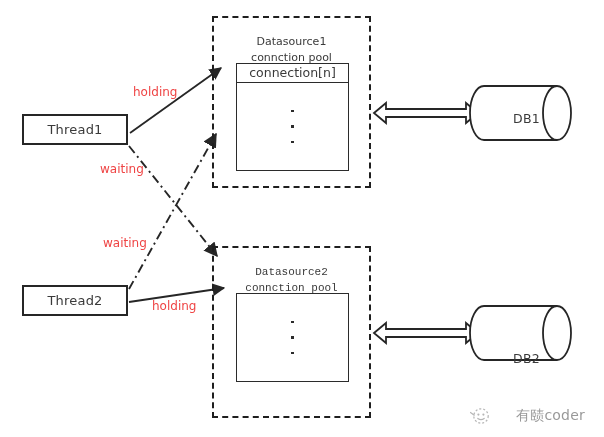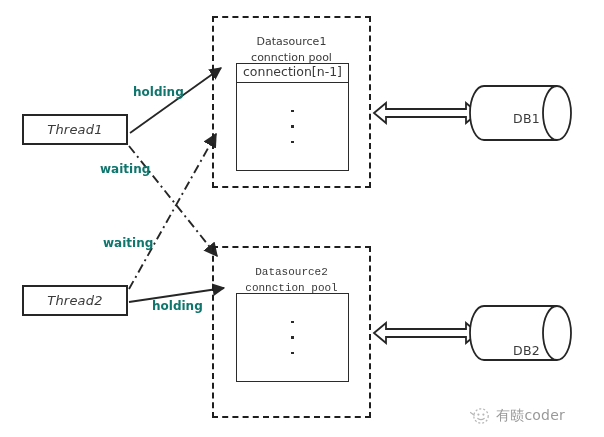--- a/index.html
+++ b/index.html
@@ -28,21 +28,20 @@
     position: absolute;
     box-sizing: border-box;
     border: 2px solid #262626;
     background: #ffffff;
     display: flex;
     align-items: center;
     justify-content: center;
     font-size: 13px;
     color: #3a3a3a;
     letter-spacing: .2px;
-    font-style: italic;
   }
   #thread1-box { left: 22px;  top: 114px; width: 106px; height: 31px; }
   #thread2-box { left: 22px;  top: 285px; width: 106px; height: 31px; }
 
   
   .ds-container {
     position: absolute;
     box-sizing: border-box;
     border: 2px dashed #1f1f1f;
     background: transparent;
@@ -102,49 +101,48 @@
   .vdot {
     width: 2.5px;
     height: 2.5px;
     background: #2b2b2b;
   }
 
   
   .edge-label {
     position: absolute;
     font-size: 12px;
-    color: #0f766e;
+    color: #ef4444;
     white-space: nowrap;
     background: transparent;
-    font-weight: bold;
   }
   #label-holding-1 { left: 133px; top: 85px; }
   #label-waiting-1 { left: 100px; top: 162px; }
   #label-waiting-2 { left: 103px; top: 236px; }
   #label-holding-2 { left: 152px; top: 299px; }
 
   
   .db-label {
     position: absolute;
     font-size: 12.5px;
     color: #3a3a3a;
     letter-spacing: .3px;
     margin-left: 16px;
   }
   #db1-label { left: 497px; top: 111px; }
-  #db2-label { left: 497px; top: 343px; }
+  #db2-label { left: 497px; top: 351px; }
 
   
   #watermark {
     position: absolute;
     left: 470px;
     top: 406px;
     display: flex;
     align-items: center;
-    gap: 4px;
+    gap: 24px;
     opacity: .62;
   }
   #watermark .wm-text {
     font-size: 14px;
     color: #5a5a5a;
     letter-spacing: .2px;
   }
 </style>
 </head>
 <body>
@@ -208,21 +206,21 @@
     <span>Thread2</span>
   </div>
 
   <div class="ds-container" id="ds1-container">
     <div class="ds-title">
       <div>Datasource1</div>
       <div>connction pool</div>
     </div>
 
     <div class="pool-table">
-      <div class="pool-row wrapped">connection[n-1]</div>
+      <div class="pool-row">connection[n]</div>
       <div class="pool-row pool-body">
         <span class="vdot"></span>
         <span class="vdot"></span>
         <span class="vdot"></span>
       </div>
     </div>
   </div>
 
   <div class="ds-container" id="ds2-container">
     <div class="ds-title">

